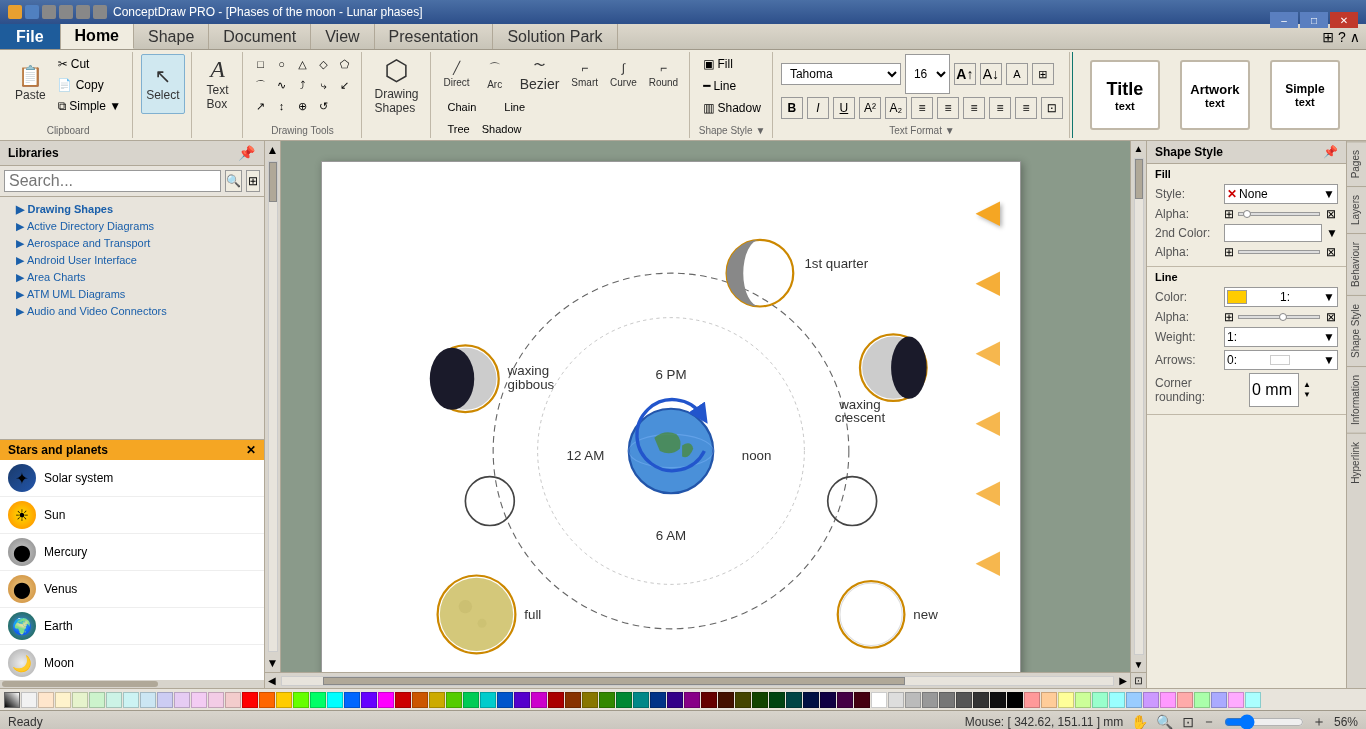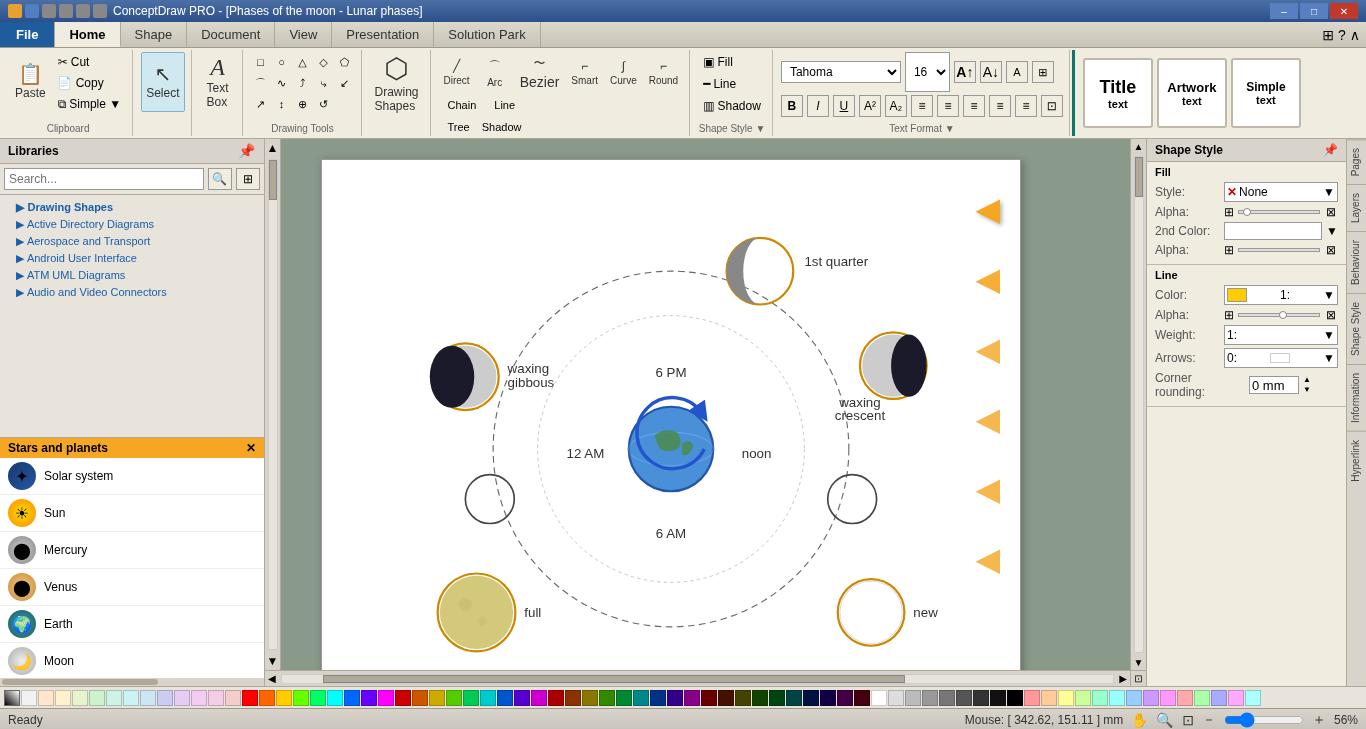--- a/index.html
+++ b/index.html
@@ -3,42 +3,41 @@
   <meta charset="utf-8">
   <style>
     * { box-sizing: border-box; margin: 0; padding: 0; font-family: 'Segoe UI', Tahoma, Arial, sans-serif; font-size: 12px; }
     body { width: 1366px; height: 729px; overflow: hidden; background: #d4d0c8; }
 
     
     #titlebar {
       height: 22px;
       background: linear-gradient(to bottom, #4a6fa5, #2d4f8a);
       display: flex;
-      align-items: center;
       justify-content: space-between;
-      padding: 0 8px;
+      padding: 12px 8px;
       color: white;
       font-size: 12px;
     }
 
     
     #ribbon {
       background: #f0ece0;
       border-bottom: 1px solid #b0a898;
     }
     #ribbon-tabs {
       display: flex;
       background: linear-gradient(to bottom, #ddd8cc, #c8c4b8);
       border-bottom: 1px solid #a0998a;
       height: 26px;
     }
     .ribbon-tab {
       padding: 4px 14px;
       cursor: pointer;
-      font-size: 13px;
+      font-size: 16px;
       display: flex;
       align-items: center;
       border-right: 1px solid #b0a898;
       color: #333;
     }
     .ribbon-tab.active {
       background: #f0ece0;
       border-bottom: 1px solid #f0ece0;
       color: #000;
       font-weight: bold;
@@ -513,21 +512,21 @@
             </div>
             <div class="ribbon-btn">
               <span>∫</span>
               <span style="font-size:10px;">Curve</span>
             </div>
             <div class="ribbon-btn">
               <span>⌐</span>
               <span style="font-size:10px;">Round</span>
             </div>
           </div>
-          <div style="display:flex;gap:8px;padding-left:4px;">
+          <div style="display:flex;gap:18px;padding-left:4px;">
             <div class="ribbon-small-btn">Chain</div>
             <div class="ribbon-small-btn">Line</div>
           </div>
           <div style="display:flex;gap:2px;padding-left:4px;">
             <div class="ribbon-small-btn">Tree</div>
             <div class="ribbon-small-btn">Shadow</div>
           </div>
           <div style="display:flex;gap:2px;padding-left:4px;">
             <div class="ribbon-small-btn">Point</div>
           </div>
@@ -580,21 +579,21 @@
           <button class="format-btn">≡</button>
           <button class="format-btn">≡</button>
           <button class="format-btn">≡</button>
           <button class="format-btn">≡</button>
           <button class="format-btn">⊡</button>
         </div>
       </div>
       <div class="ribbon-group-label">Text Format ▼</div>
     </div>
 
-    <div style="display:flex;gap:4px;padding:4px 8px;border-left:3px solid #0f766e;align-items:center;">
+    <div style="display:flex;gap:20px;padding:4px 17px;border-left:1px solid #0f766e;align-items:center;">
       <div class="style-box title">
         <span style="font-size:18px;font-weight:bold;">Title</span>
         <span style="font-size:11px;">text</span>
       </div>
       <div class="style-box subtitle">
         <span style="font-size:13px;">Artwork</span>
         <span style="font-size:11px;">text</span>
       </div>
       <div class="style-box">
         <span style="font-size:12px;">Simple</span>
@@ -606,29 +605,30 @@
 </div>
 
 <div id="main" style="display:flex;height:calc(729px - 22px - 116px - 44px);">
 
   <div id="sidebar">
     <div id="sidebar-header">
       <span style="font-weight:bold;font-size:12px;">Libraries</span>
       <span style="cursor:pointer;font-size:14px;">📌</span>
     </div>
     <div id="library-search">
-      <input type="text" style="flex: 1 1 0%; height: 22px; border: 1px solid rgb(153, 153, 153); padding: 0px 4px; font-size: 12px;" placeholder="Search...">
+      <input type="text" style="flex: 1 1 0%; height: 22px; border: 1px solid rgb(153, 153, 153); padding: 0px 4px; font-size: 16px;" placeholder="Search...">
       <button style="width:24px;height:22px;border:1px solid #999;background:#f0ece0;cursor:pointer;font-size:12px;">🔍</button>
       <button style="width:24px;height:22px;border:1px solid #999;background:#f0ece0;cursor:pointer;font-size:12px;">⊞</button>
     </div>
     <div id="library-tree">
       <div class="tree-item" style="font-weight:bold;color:#1a5faa;">▶ Drawing Shapes</div>
       <div class="tree-item">▶ Active Directory Diagrams</div>
       <div class="tree-item">▶ Aerospace and Transport</div>
       <div class="tree-item">▶ Android User Interface</div>
+      <div class="tree-item">▶ Area Charts</div>
       <div class="tree-item">▶ ATM UML Diagrams</div>
       <div class="tree-item">▶ Audio and Video Connectors</div>
     </div>
 
     <div id="stars-panel">
       <div id="stars-panel-header">
         <span>Stars and planets</span>
         <span style="cursor:pointer;">✕</span>
       </div>
       <div id="stars-list">
@@ -860,21 +860,21 @@
       <div class="panel-row">
         <span class="panel-label">Arrows:</span>
         <div class="panel-dropdown">
           <span>0:</span>
           <span style="width:20px;height:10px;border:1px solid #ccc;background:white;display:inline-block;"></span>
           <span>▼</span>
         </div>
       </div>
       <div class="panel-row">
         <span class="panel-label" style="width:90px;">Corner rounding:</span>
-        <input type="text" value="0 mm" style="width: 50px; height: 18px; border: 1px solid rgb(153, 153, 153); padding: 0px 2px; font-size: 13px;">
+        <input type="text" value="0 mm" style="width: 50px; height: 34px; border: 1px solid rgb(153, 153, 153); padding: 0px 2px; font-size: 16px;">
         <div style="display:flex;flex-direction:column;">
           <span style="cursor:pointer;font-size:8px;line-height:10px;">▲</span>
           <span style="cursor:pointer;font-size:8px;line-height:10px;">▼</span>
         </div>
       </div>
     </div>
   </div>
 
   <div id="vtabs">
     <div class="vtab">Pages</div>

